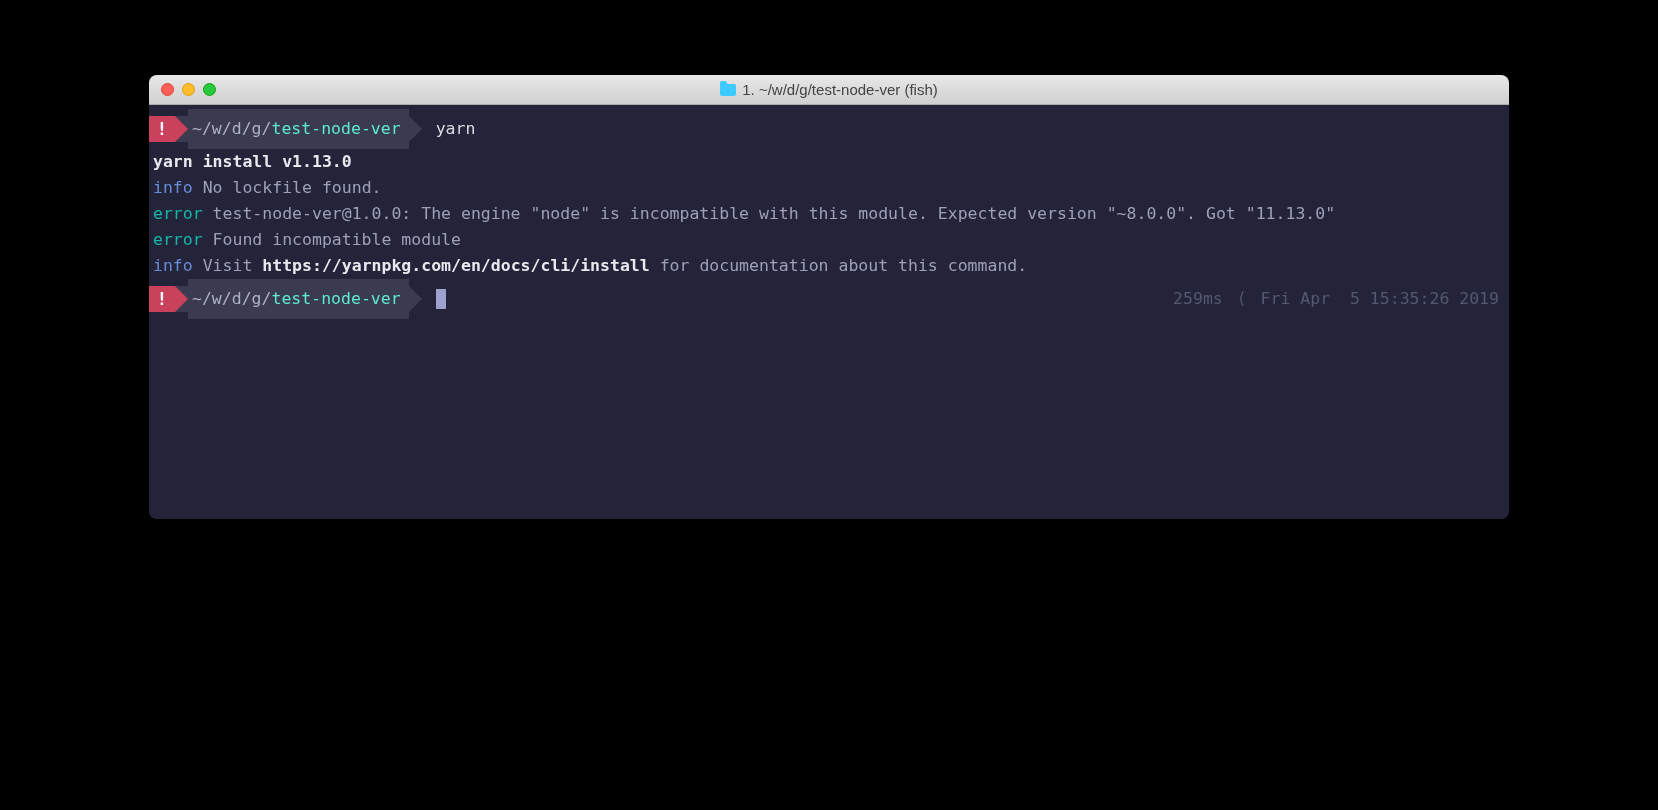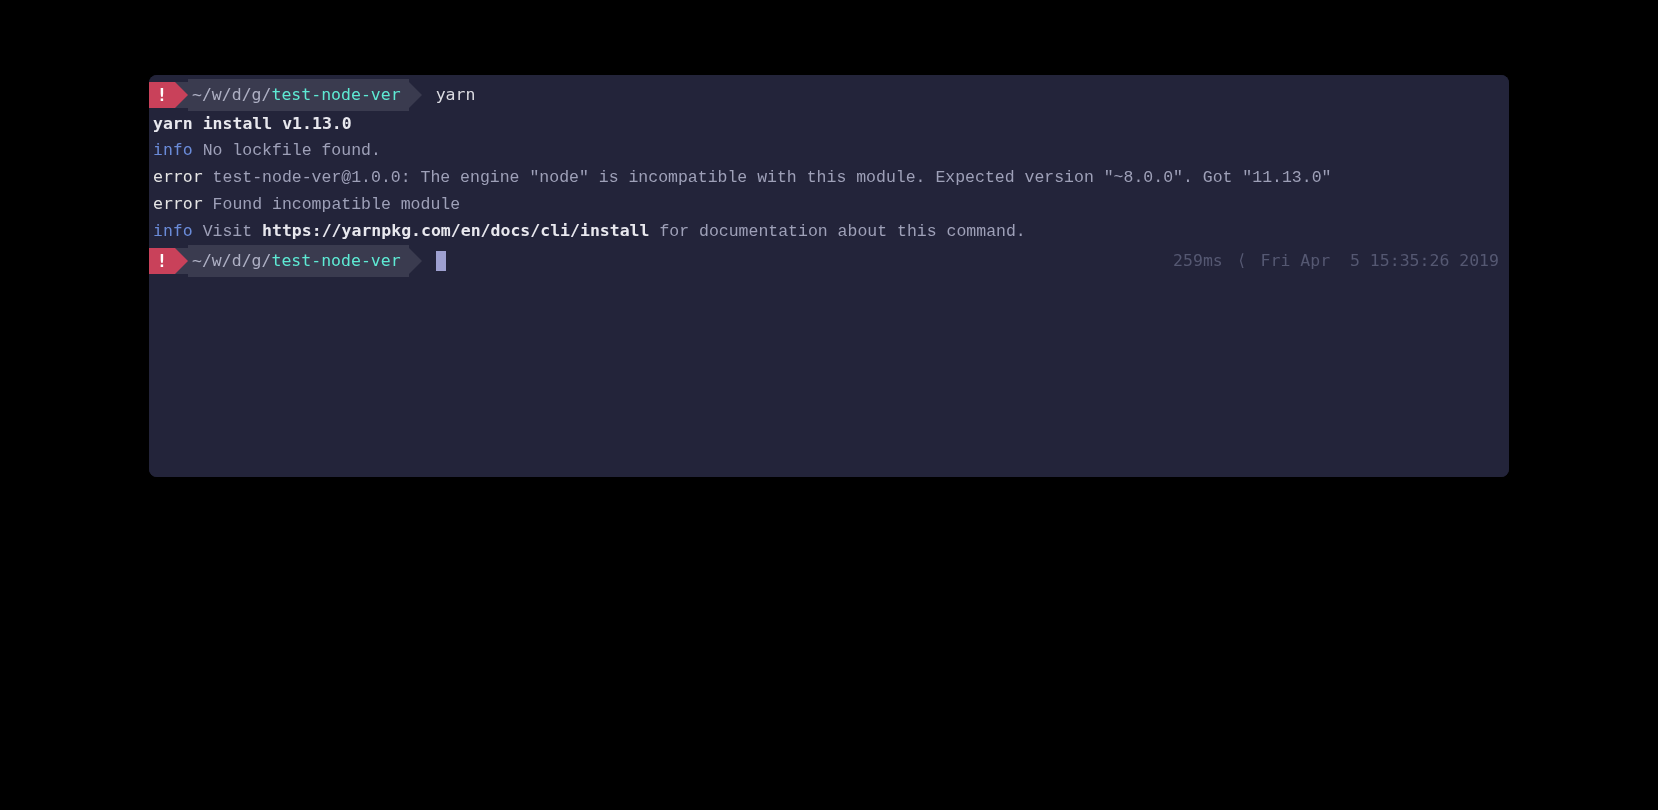--- a/index.html
+++ b/index.html
@@ -96,61 +96,72 @@
     border-top: 13px solid transparent;
     border-bottom: 13px solid transparent;
     border-left: 13px solid #c9415a;
     background: #3a3b4f;
     position: relative;
   }
   .path-seg {
     background: #3a3b4f;
     color: #aeb0c4;
     padding: 0 8px 0 4px;
-    height: 32px;
+    height: 40px;
     display: inline-flex;
     align-items: center;
   }
   .path-bold { color: #5eead4; font-weight: normal; }
   .arrow-dark-to-bg {
     width: 0; height: 0;
     border-top: 13px solid transparent;
     border-bottom: 13px solid transparent;
     border-left: 13px solid #3a3b4f;
   }
   .cmd { color: #dcdce2; padding-left: 14px; }
   .right-meta {
     position: absolute;
     right: 10px;
     color: #555872;
   }
   .meta-sep { color: #555872; padding: 0 4px;}
   .white-bold { color: #e8e8ee; font-weight: bold; margin-top: 18px; }
   .info-tag { color: #6a8bd8; }
-  .dim { color: #9ea0b8; font-family: Liberation Mono, monospace; }
+  .dim { color: #9ea0b8; }
   .bracket { color: #6b6d85; }
-  .error-tag { color: #e5e5e5; }
+  .error-tag { color: #14b8a6; }
   .link { color: #e8e8ee; font-weight: bold; }
   .cursor {
     display:inline-block;
     width: 10px; height: 20px;
     background: #9ea0d0;
     vertical-align: middle;
     margin-left: 14px;
   }
   .mag {
     display:inline-block;
     vertical-align: middle;
   }
 </style>
 </head>
 <body>
 
 <div class="window">
 
+  <div class="titlebar">
+    <div class="traffic">
+      <div class="dot red"></div>
+      <div class="dot yellow"></div>
+      <div class="dot green"></div>
+    </div>
+    <div class="title-center">
+      <span class="folder-icon"></span>
+      <span>1. ~/w/d/g/test-node-ver (fish)</span>
+    </div>
+  </div>
 
   <div class="term">
 
     <div class="row prompt-row">
       <span class="badge">!</span>
       <span class="arrow-red-to-dark"></span>
       <span class="path-seg">
         <span>~/w/d/g/</span><span class="path-bold">test-node-ver</span>
       </span>
       <span class="arrow-dark-to-bg"></span>

